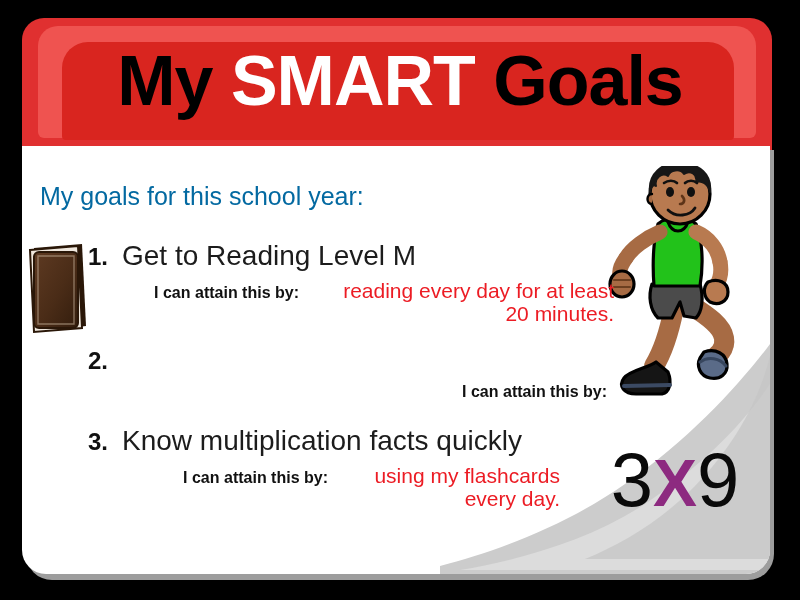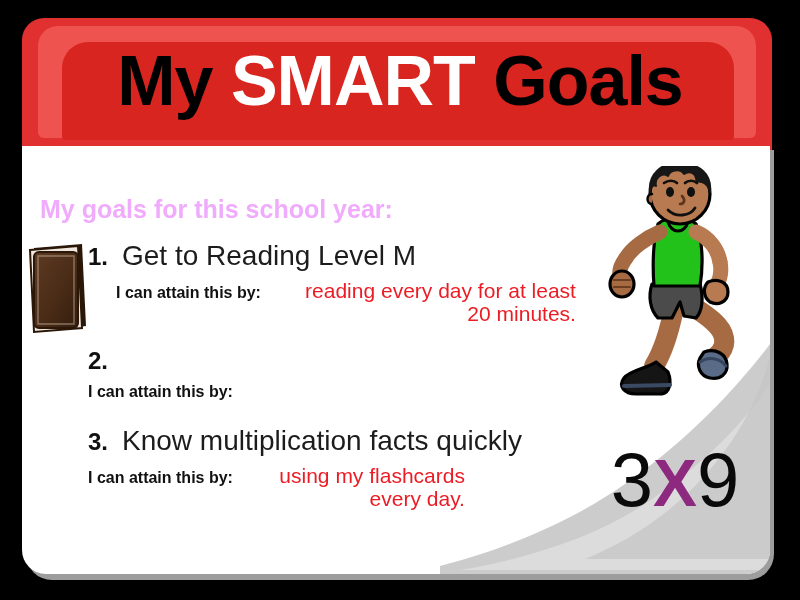--- a/index.html
+++ b/index.html
@@ -103,24 +103,24 @@
     letter-spacing: -1px;
     white-space: nowrap;
   }
   .t-dark  { color: #000000; }
   .t-light { color: #ffffff; }
 
   
   .subhead {
     position: absolute;
     left: 40px;
-    top: 195px;
+    top: 182px;
     font-size: 25px;
-    font-weight: bold;
-    color: #f0abfc;
+    font-weight: normal;
+    color: #0369a1;
     white-space: nowrap;
   }
 
   
   .book-icon {
     position: absolute;
     left: 24px;
     top: 242px;
     width: 66px;
     height: 92px;
@@ -172,20 +172,21 @@
     text-align: left;
   }
   .goal-text {
     font-size: 28px;
     color: #1c1c1c;
     white-space: nowrap;
   }
   .attain {
     display: flex;
     align-items: baseline;
+    justify-content: flex-end;
     margin-top: 6px;
     padding-right: 4px;
   }
   .attain-label {
     font-size: 16px;
     font-weight: bold;
     color: #111111;
     white-space: nowrap;
     padding-right: 7px;
   }

